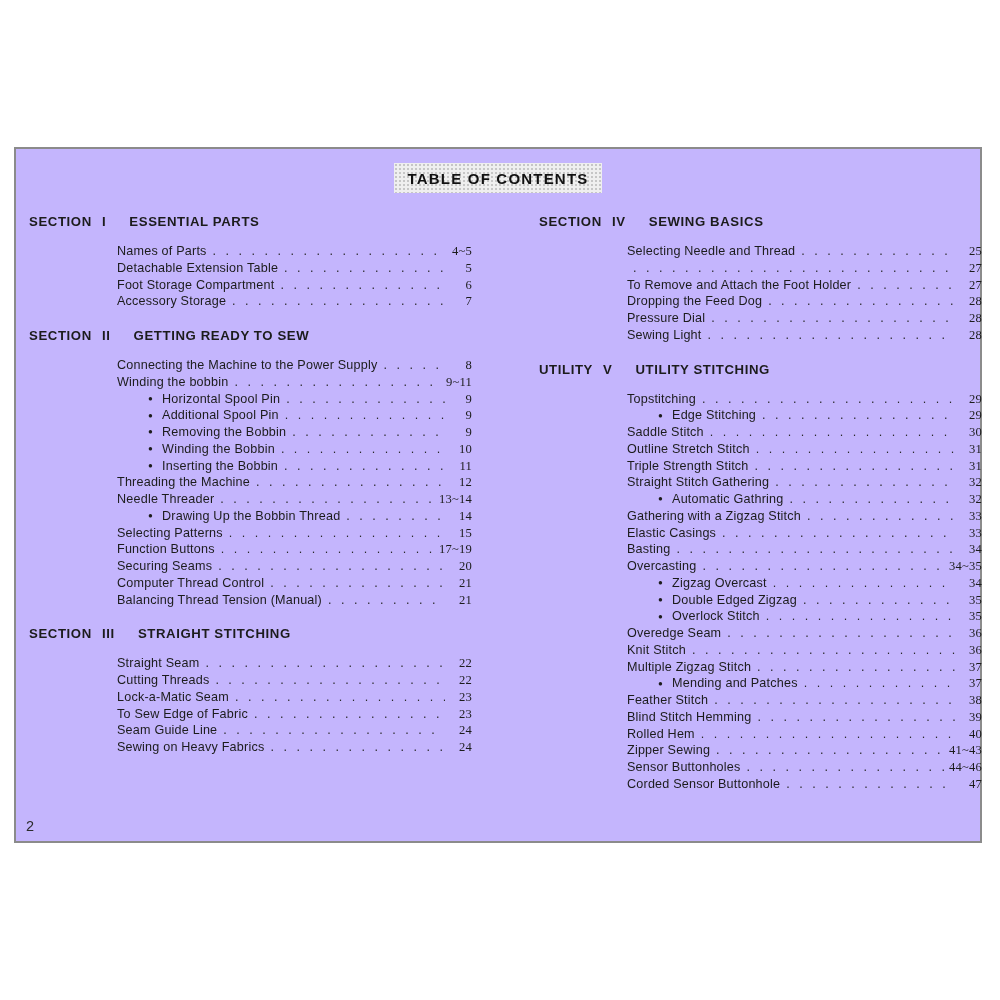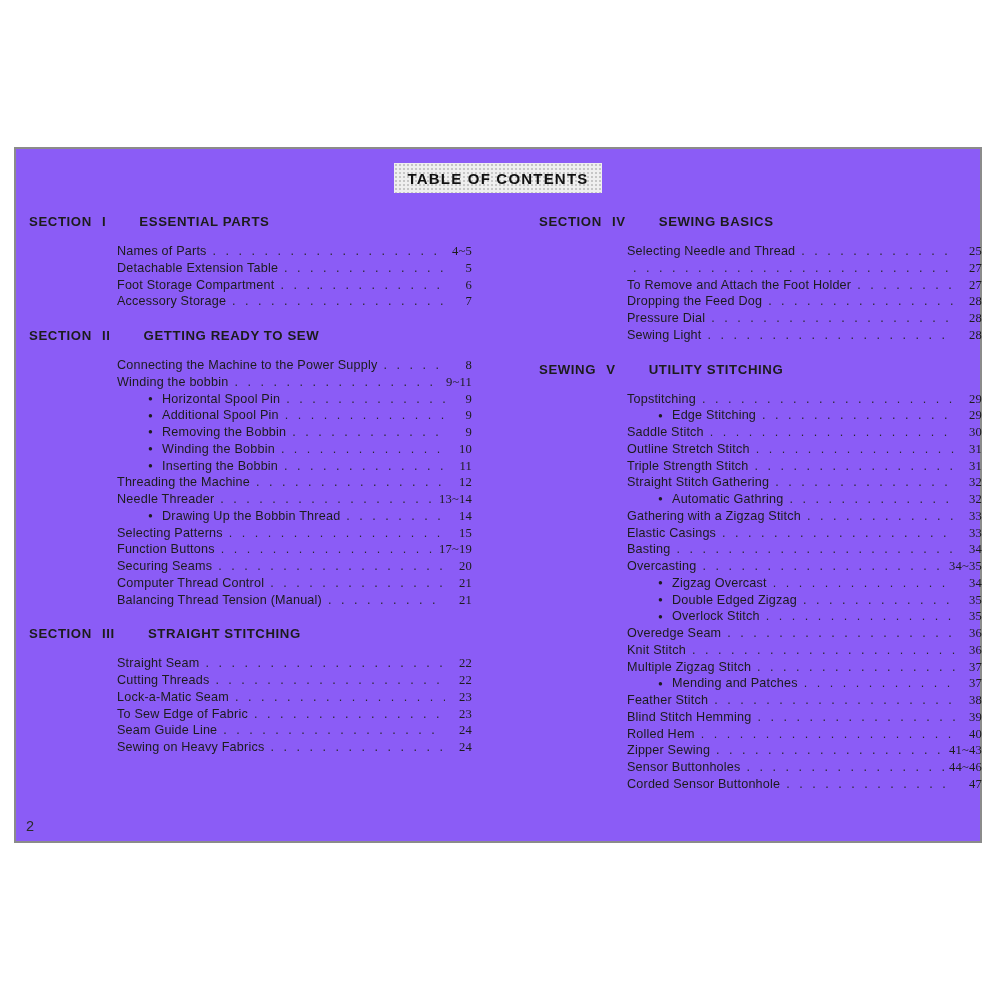--- a/index.html
+++ b/index.html
@@ -12,21 +12,21 @@
     color: #1c1c1c;
     -webkit-font-smoothing: antialiased;
   }
   .page-box {
     position: absolute;
     left: 14px;
     top: 147px;
     width: 968px;
     height: 696px;
     border: 2px solid #8b8b8b;
-    background: #8b5cf6;
+    background: #c4b5fd;
     box-sizing: border-box;
   }
   .title-row {
     text-align: center;
     margin-top: 14px;
     height: 34px;
   }
   .toc-title {
     display: inline-block;
     font-weight: bold;
@@ -43,21 +43,21 @@
     padding: 16px 6px 0 13px;
   }
   .col {
     width: 443px;
     flex: 0 0 443px;
   }
   .col.left { margin-right: 67px; }
   .section { margin-bottom: 17px; }
   .section-header {
     display: flex;
-    gap: 33px;
+    gap: 23px;
     font-size: 13.2px;
     font-weight: bold;
     letter-spacing: 0.6px;
     line-height: 17px;
     white-space: nowrap;
   }
   .section-label { word-spacing: 6px; }
   .entries {
     margin-top: 13px;
     margin-left: 88px;
@@ -302,21 +302,21 @@
             </div>
             <div class="toc-line">
               <span class="entry-text">Sewing Light</span>
               <span class="leader"></span>
               <span class="entry-page">28</span>
             </div>
           </div>
         </div>
         <div class="section">
           <div class="section-header">
-            <span class="section-label">SEWING V</span>
+            <span class="section-label">UTILITY V</span>
             <span class="section-title">UTILITY STITCHING</span>
           </div>
           <div class="entries">
             <div class="toc-line">
               <span class="entry-text">Topstitching</span>
               <span class="leader"></span>
               <span class="entry-page">29</span>
             </div>
             <div class="toc-line bulleted">
               <span class="bullet">●</span>

